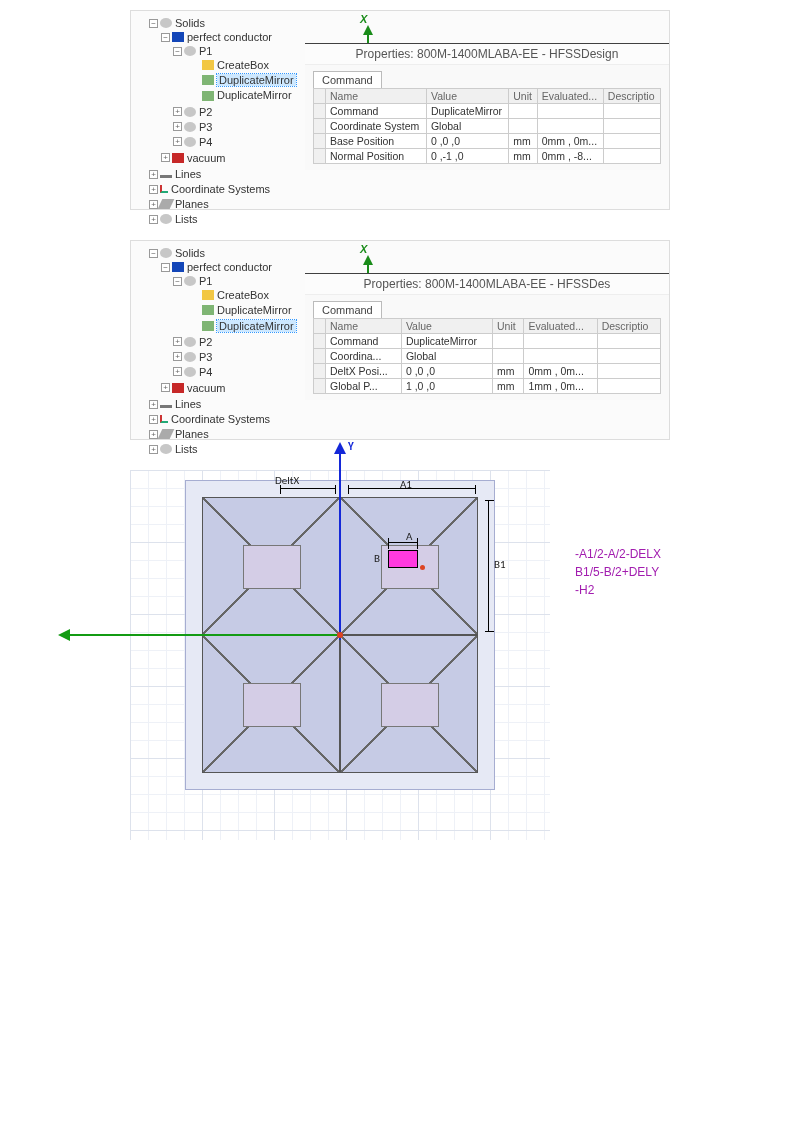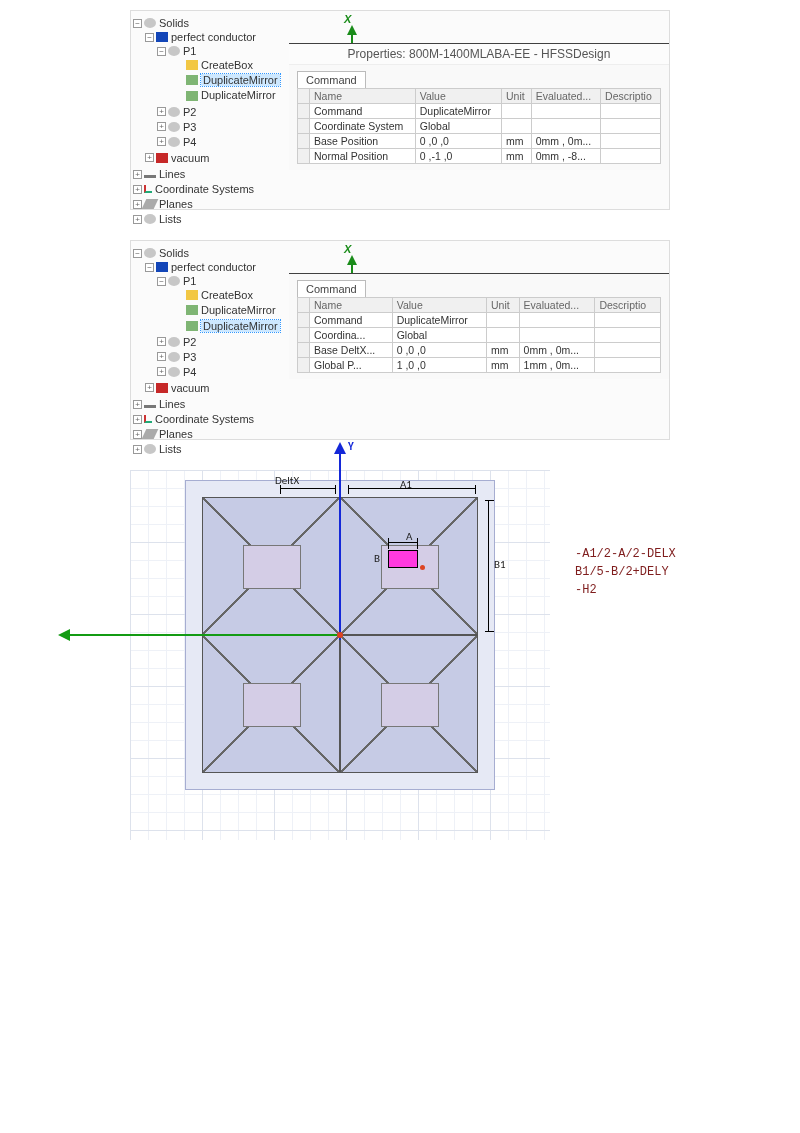--- a/index.html
+++ b/index.html
@@ -1,18 +1,18 @@
 <!DOCTYPE html>
 <html><head>
 <meta charset="utf-8">
 <style>
   * { box-sizing: border-box; margin: 0; padding: 0; }
   body { font-family: "Segoe UI", Tahoma, sans-serif; font-size: 11px; background: #fff; color: #333; width: 800px; }
   .panel { position: relative; margin: 10px 0 30px 0; }
-  .panel-inner { display: flex; border: 1px solid #ddd; background: #fbfbfb; }
+  .panel-inner { display: flex; border: 1px solid #ddd; background: #fbfbfb; padding-left: 16px; }
   .tree-pane { width: 158px; background: #fbfbfb; padding: 4px 2px; }
   .right-pane { flex: 1; position: relative; background: #fbfbfb; }
   .axis-area { height: 30px; position: relative; }
   .axis-x { position: absolute; left: 55px; top: 2px; color: #1a8c1a; font-weight: bold; font-style: italic; }
   .axis-arrow { position: absolute; left: 58px; top: 14px; width: 0; height: 0; border-left: 5px solid transparent; border-right: 5px solid transparent; border-bottom: 10px solid #1a8c1a; }
   .axis-line { position: absolute; left: 62px; top: 22px; width: 2px; height: 10px; background: #1a8c1a; }
   .props-window { position: absolute; left: 0; top: 32px; right: 0; background: #fff; border-top: 1px solid #404040; }
   .props-title { font-size: 12px; text-align: center; padding: 3px 0; color: #555; background: #fcfcfc; border-bottom: 1px solid #eee; }
   .props-body { padding: 6px 8px; background: #f9f9f9; }
   .tab { display: inline-block; background: #fff; border: 1px solid #bbb; border-bottom: none; padding: 2px 8px; font-size: 11px; color: #444; }
@@ -73,21 +73,21 @@
   .dim { position:absolute; border-color:#000; }
   .dim-h { border-top:1px solid #000; height:0;}
   .dim-h::before,.dim-h::after{content:"";position:absolute;top:-4px;width:1px;height:9px;background:#000;}
   .dim-h::before{left:0;} .dim-h::after{right:0;}
   .dim-v { border-left:1px solid #000; width:0;}
   .dim-v::before,.dim-v::after{content:"";position:absolute;left:-4px;height:1px;width:9px;background:#000;}
   .dim-v::before{top:0;} .dim-v::after{bottom:0;}
   .dim-a { position:absolute; border-top:1px solid #000; }
   .dim-a::before,.dim-a::after{content:"";position:absolute;top:-5px;width:1px;height:11px;background:#000;}
   .dim-a::before{left:0;} .dim-a::after{right:0;}
-  .formula { position:absolute; left:445px; top:75px; font-size:12px; line-height:1.5; color:#7f1d1d; font-family: Liberation Mono, monospace;}
+  .formula { position:absolute; left:445px; top:75px; font-size:12px; line-height:1.5; color:#a21caf; font-family: Liberation Sans, sans-serif;}
 </style>
 </head>
 <body>
 
 <div class="panel" style="margin-left:130px; width:540px;">
   <div class="panel-inner" style="height:200px;">
     <div class="tree-pane">
       <div class="tree">
         <ul>
           <li><span class="toggle">−</span><span class="icon icon-solids"></span><span class="tree-label">Solids</span>
@@ -209,20 +209,21 @@
         </ul>
       </div>
     </div>
     <div class="right-pane">
       <div class="axis-area">
         <span class="axis-x">X</span>
         <div class="axis-arrow"></div>
         <div class="axis-line"></div>
       </div>
       <div class="props-window">
+        <div class="props-title">Properties: 800M-1400MLABA-EE - HFSSDes</div>
         <div class="props-body">
           <span class="tab">Command</span>
           <table class="props-table">
             <thead>
                 <tr>
               <th class="row-handle"></th>
               <th>Name</th>
               <th>Value</th>
               <th>Unit</th>
               <th>Evaluated...</th>
@@ -241,21 +242,21 @@
                 <tr>
                   <td class="row-handle"></td>
                   <td>Coordina...</td>
                   <td>Global</td>
                   <td></td>
                   <td></td>
                   <td></td>
                 </tr>
                 <tr>
                   <td class="row-handle"></td>
-                  <td>Base DeltX...</td>
+                  <td>DeltX Posi...</td>
                   <td>0 ,0 ,0</td>
                   <td>mm</td>
                   <td>0mm , 0m...</td>
                   <td></td>
                 </tr>
                 <tr>
                   <td class="row-handle"></td>
                   <td>Global P...</td>
                   <td>1 ,0 ,0</td>
                   <td>mm</td>

